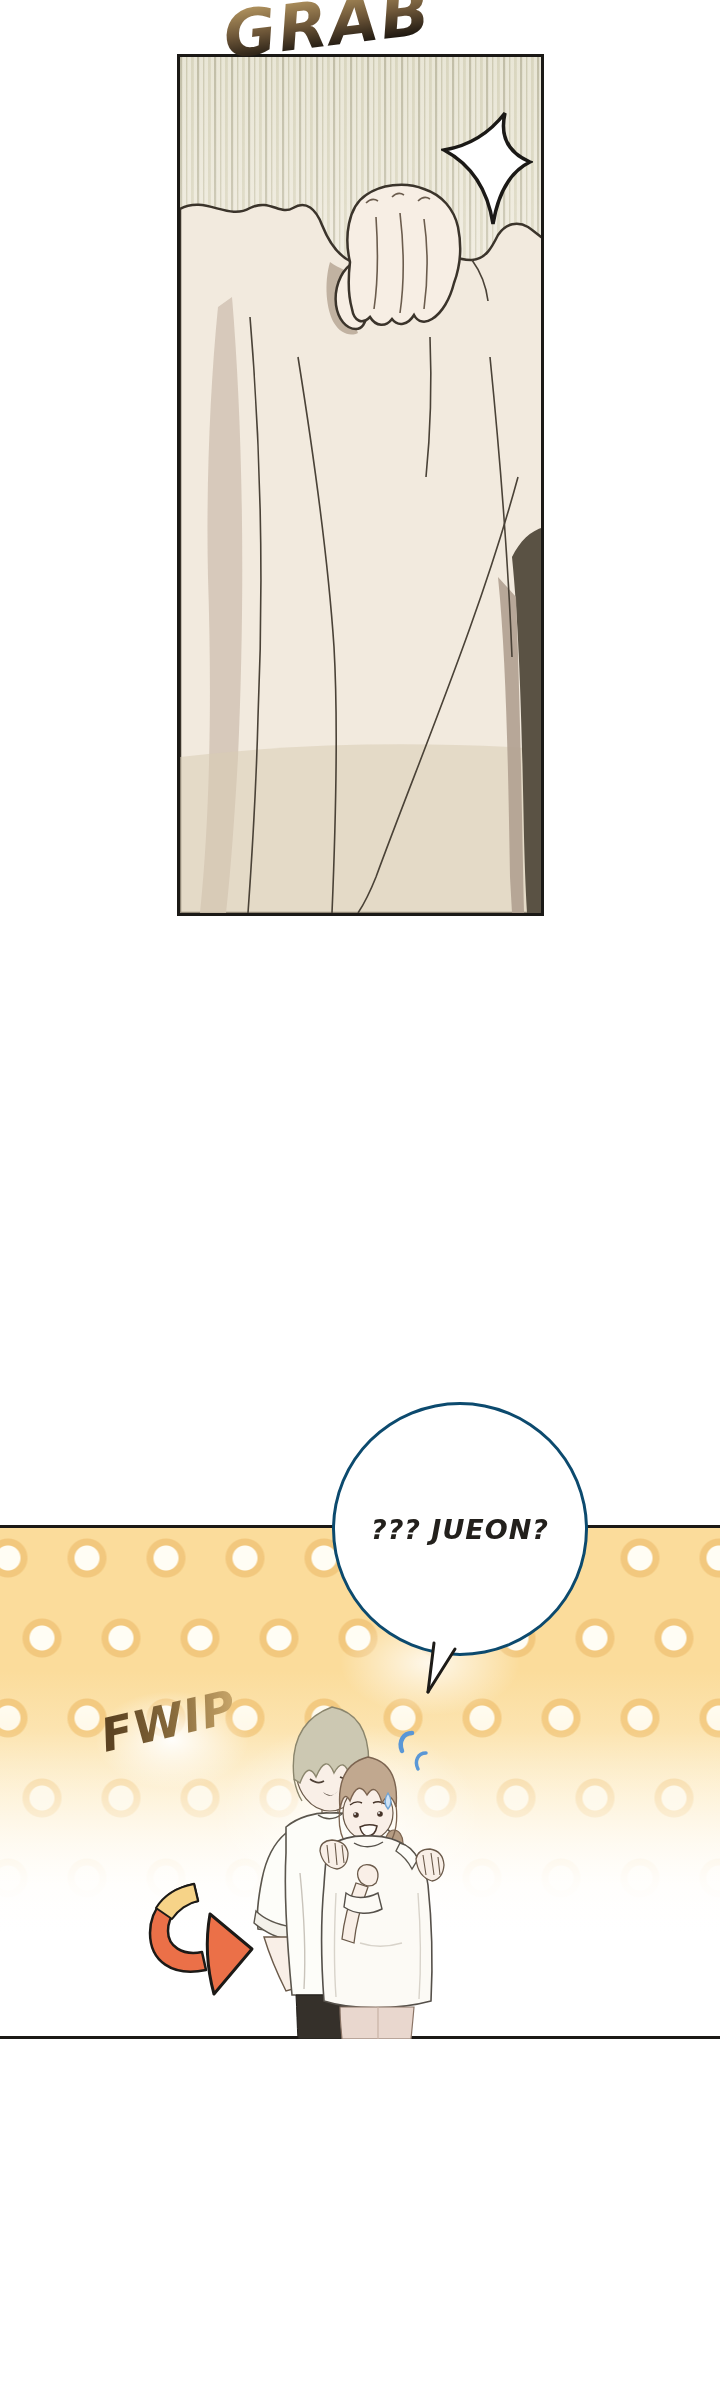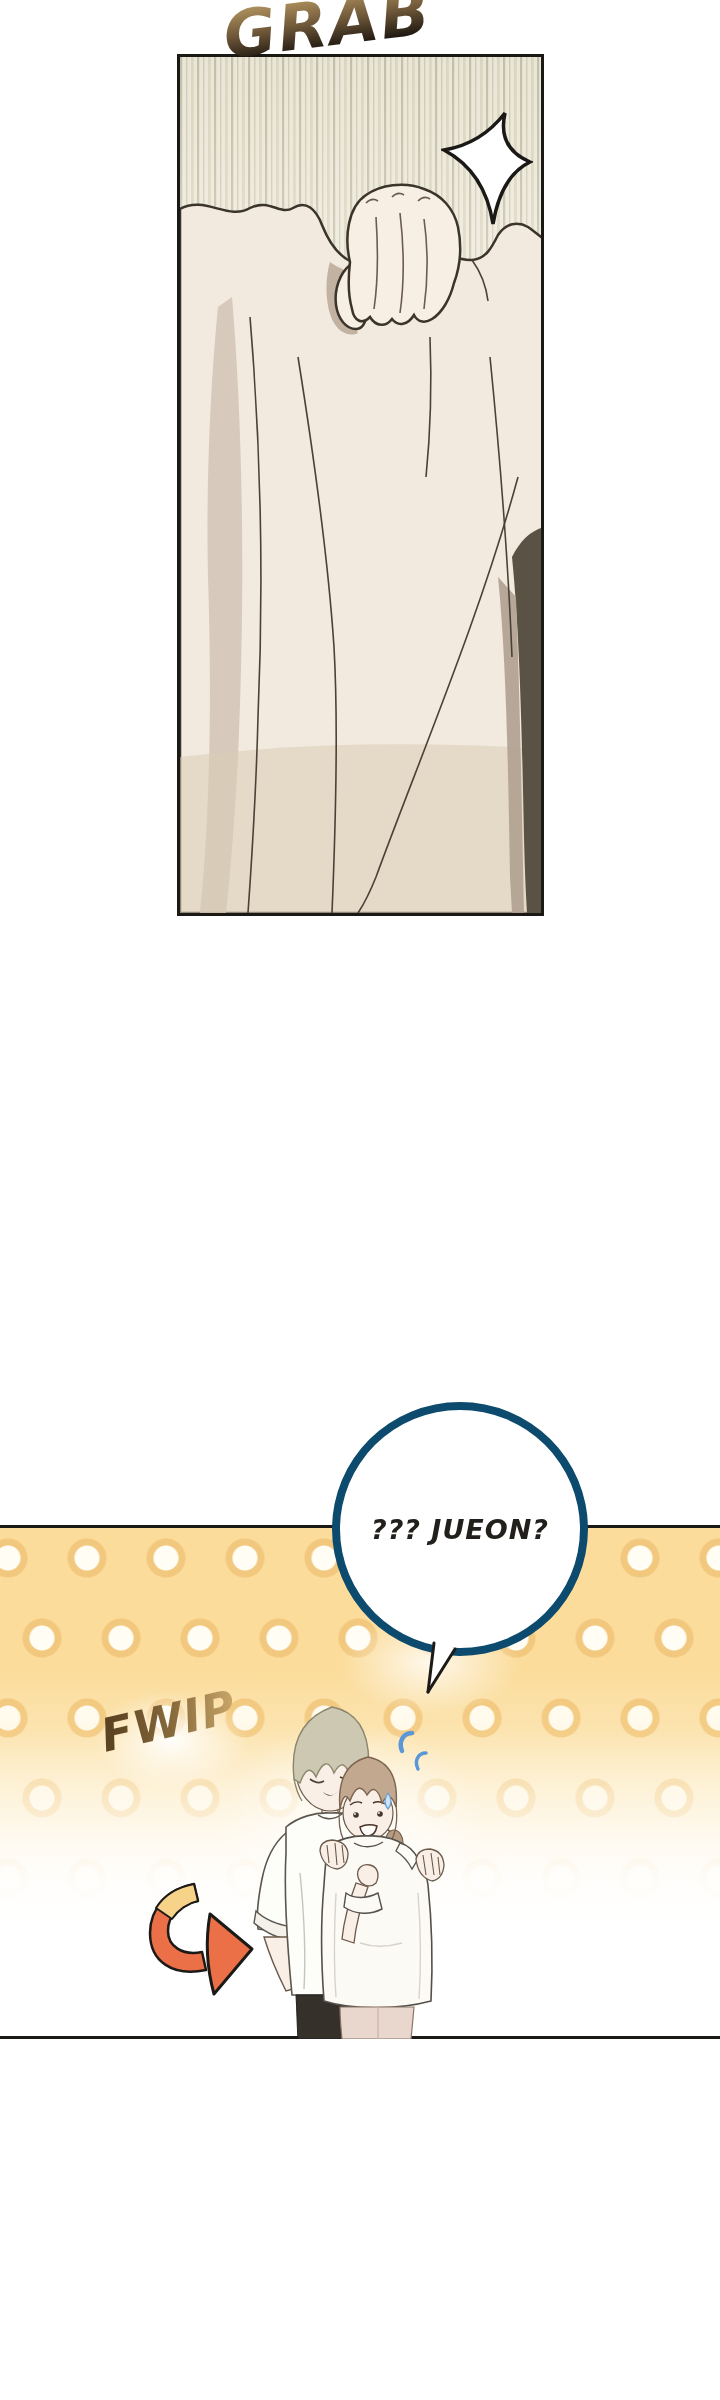--- a/index.html
+++ b/index.html
@@ -38,21 +38,21 @@
           linear-gradient(180deg,rgba(255,255,255,0) 40%,rgba(255,255,255,.85) 70%,#ffffff 86%);}
   #sfx-fwip{position:absolute;left:100px;top:170px;z-index:4;font-size:46px;font-weight:bold;
             font-style:italic;letter-spacing:1px;transform:rotate(-13deg);line-height:1;
             color:#6b5433;white-space:nowrap;
             background:linear-gradient(100deg,#5c4322 10%,#8a6c3d 55%,#c6a468 95%);
             -webkit-background-clip:text;background-clip:text;-webkit-text-fill-color:transparent;}
   #motion-arrow{position:absolute;left:148px;top:353px;z-index:5;}
   #characters{position:absolute;left:240px;top:165px;z-index:5;}
 
   
-  #speech-bubble{left:332px;top:1402px;width:256px;height:254px;border:8px solid #0c4a6e;
+  #speech-bubble{left:332px;top:1402px;width:256px;height:254px;border:3px solid #0c4a6e;
                  box-sizing:border-box;border-radius:50%;background:#ffffff;z-index:8;
                  display:flex;align-items:center;justify-content:center;}
   #speech-bubble .txt{font-size:27px;font-weight:bold;color:#23201c;letter-spacing:1px;
                  font-style:italic;white-space:nowrap;}
   #bubble-tail{left:418px;top:1640px;z-index:9;}
 </style>
 </head>
 <body>
 
 <div id="page">

